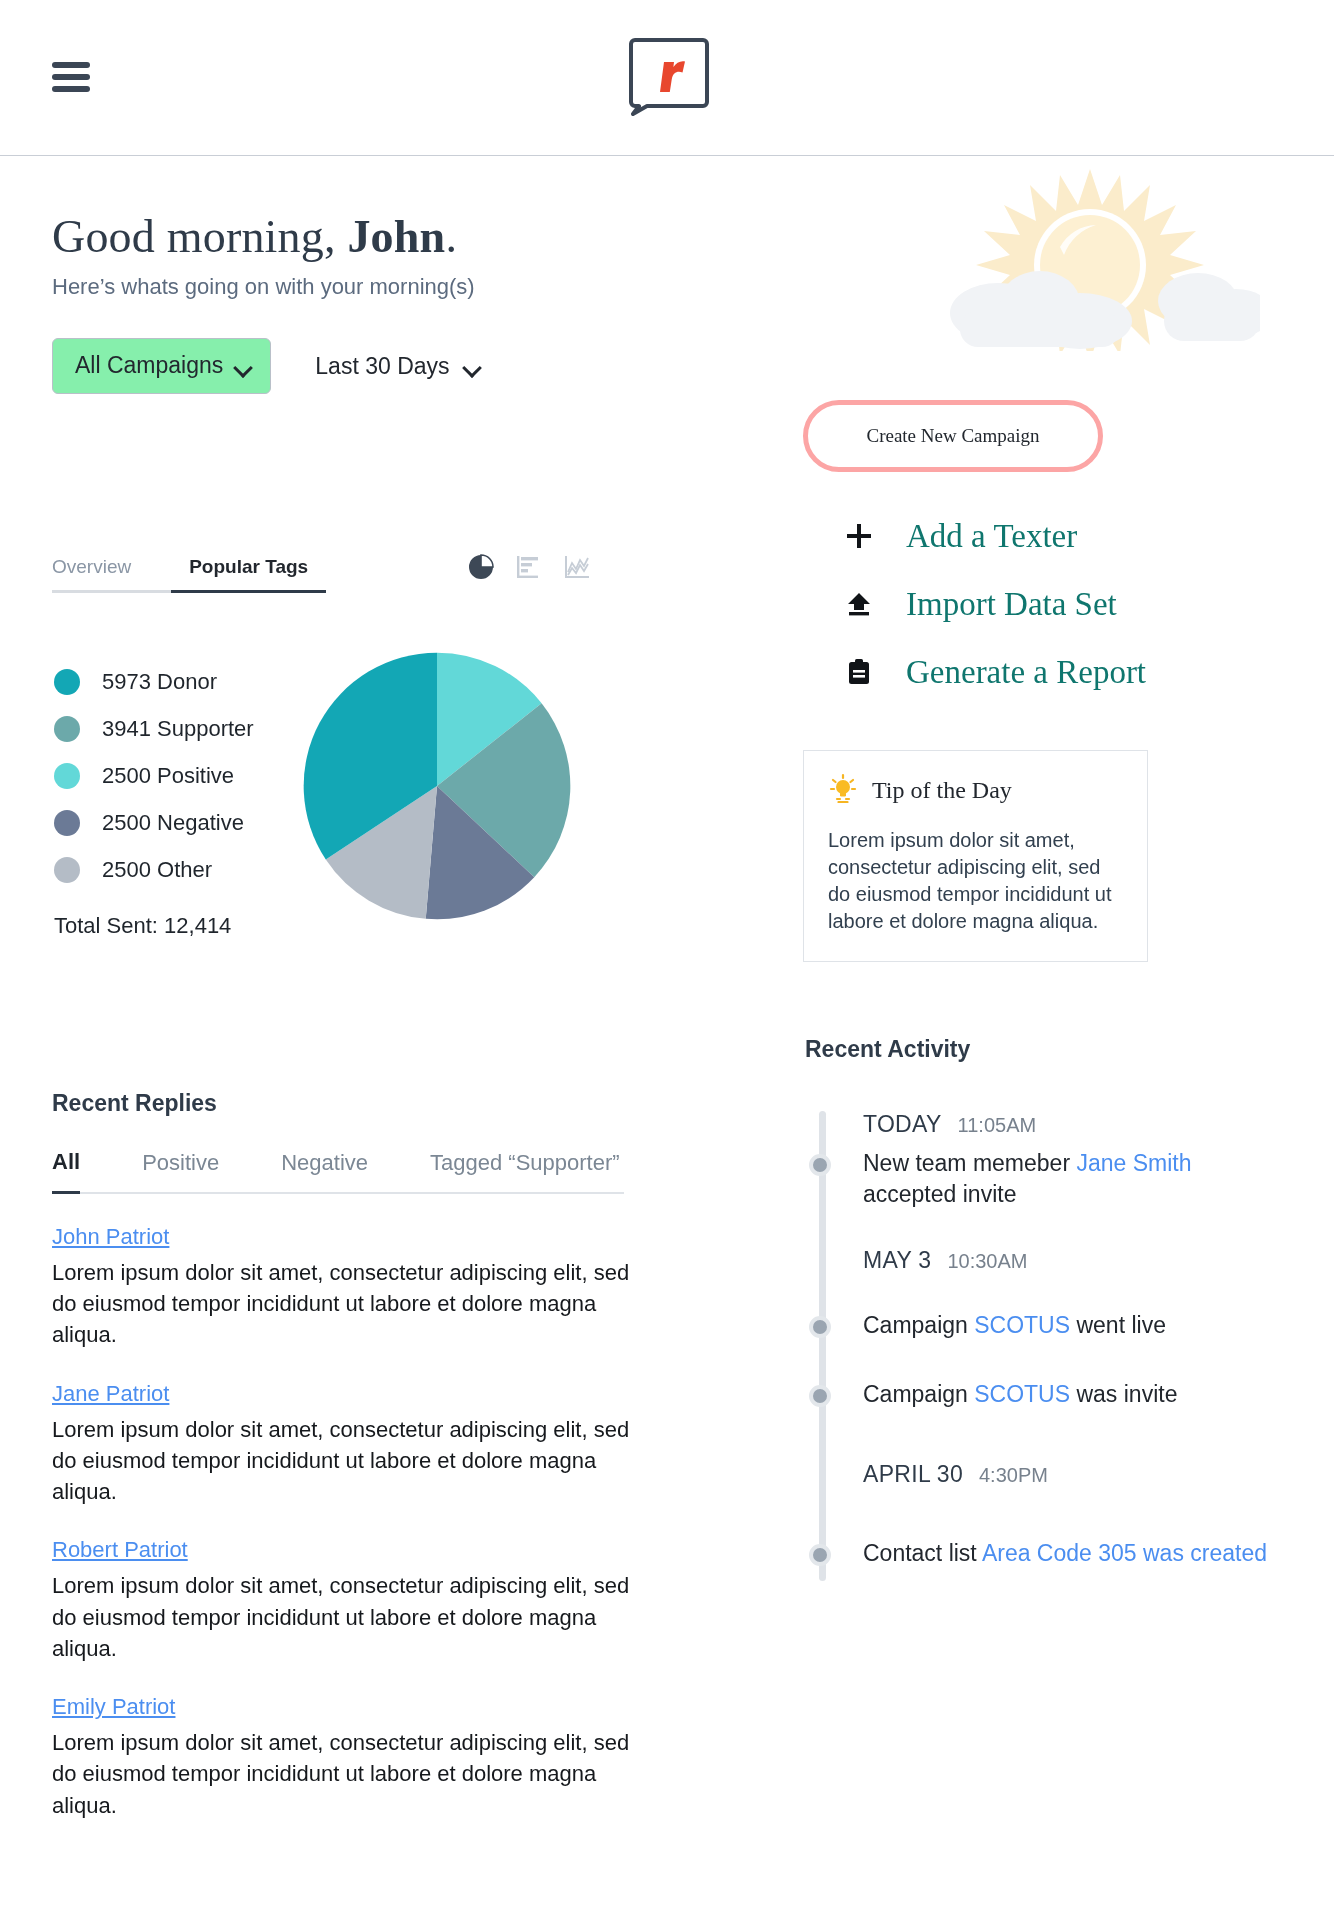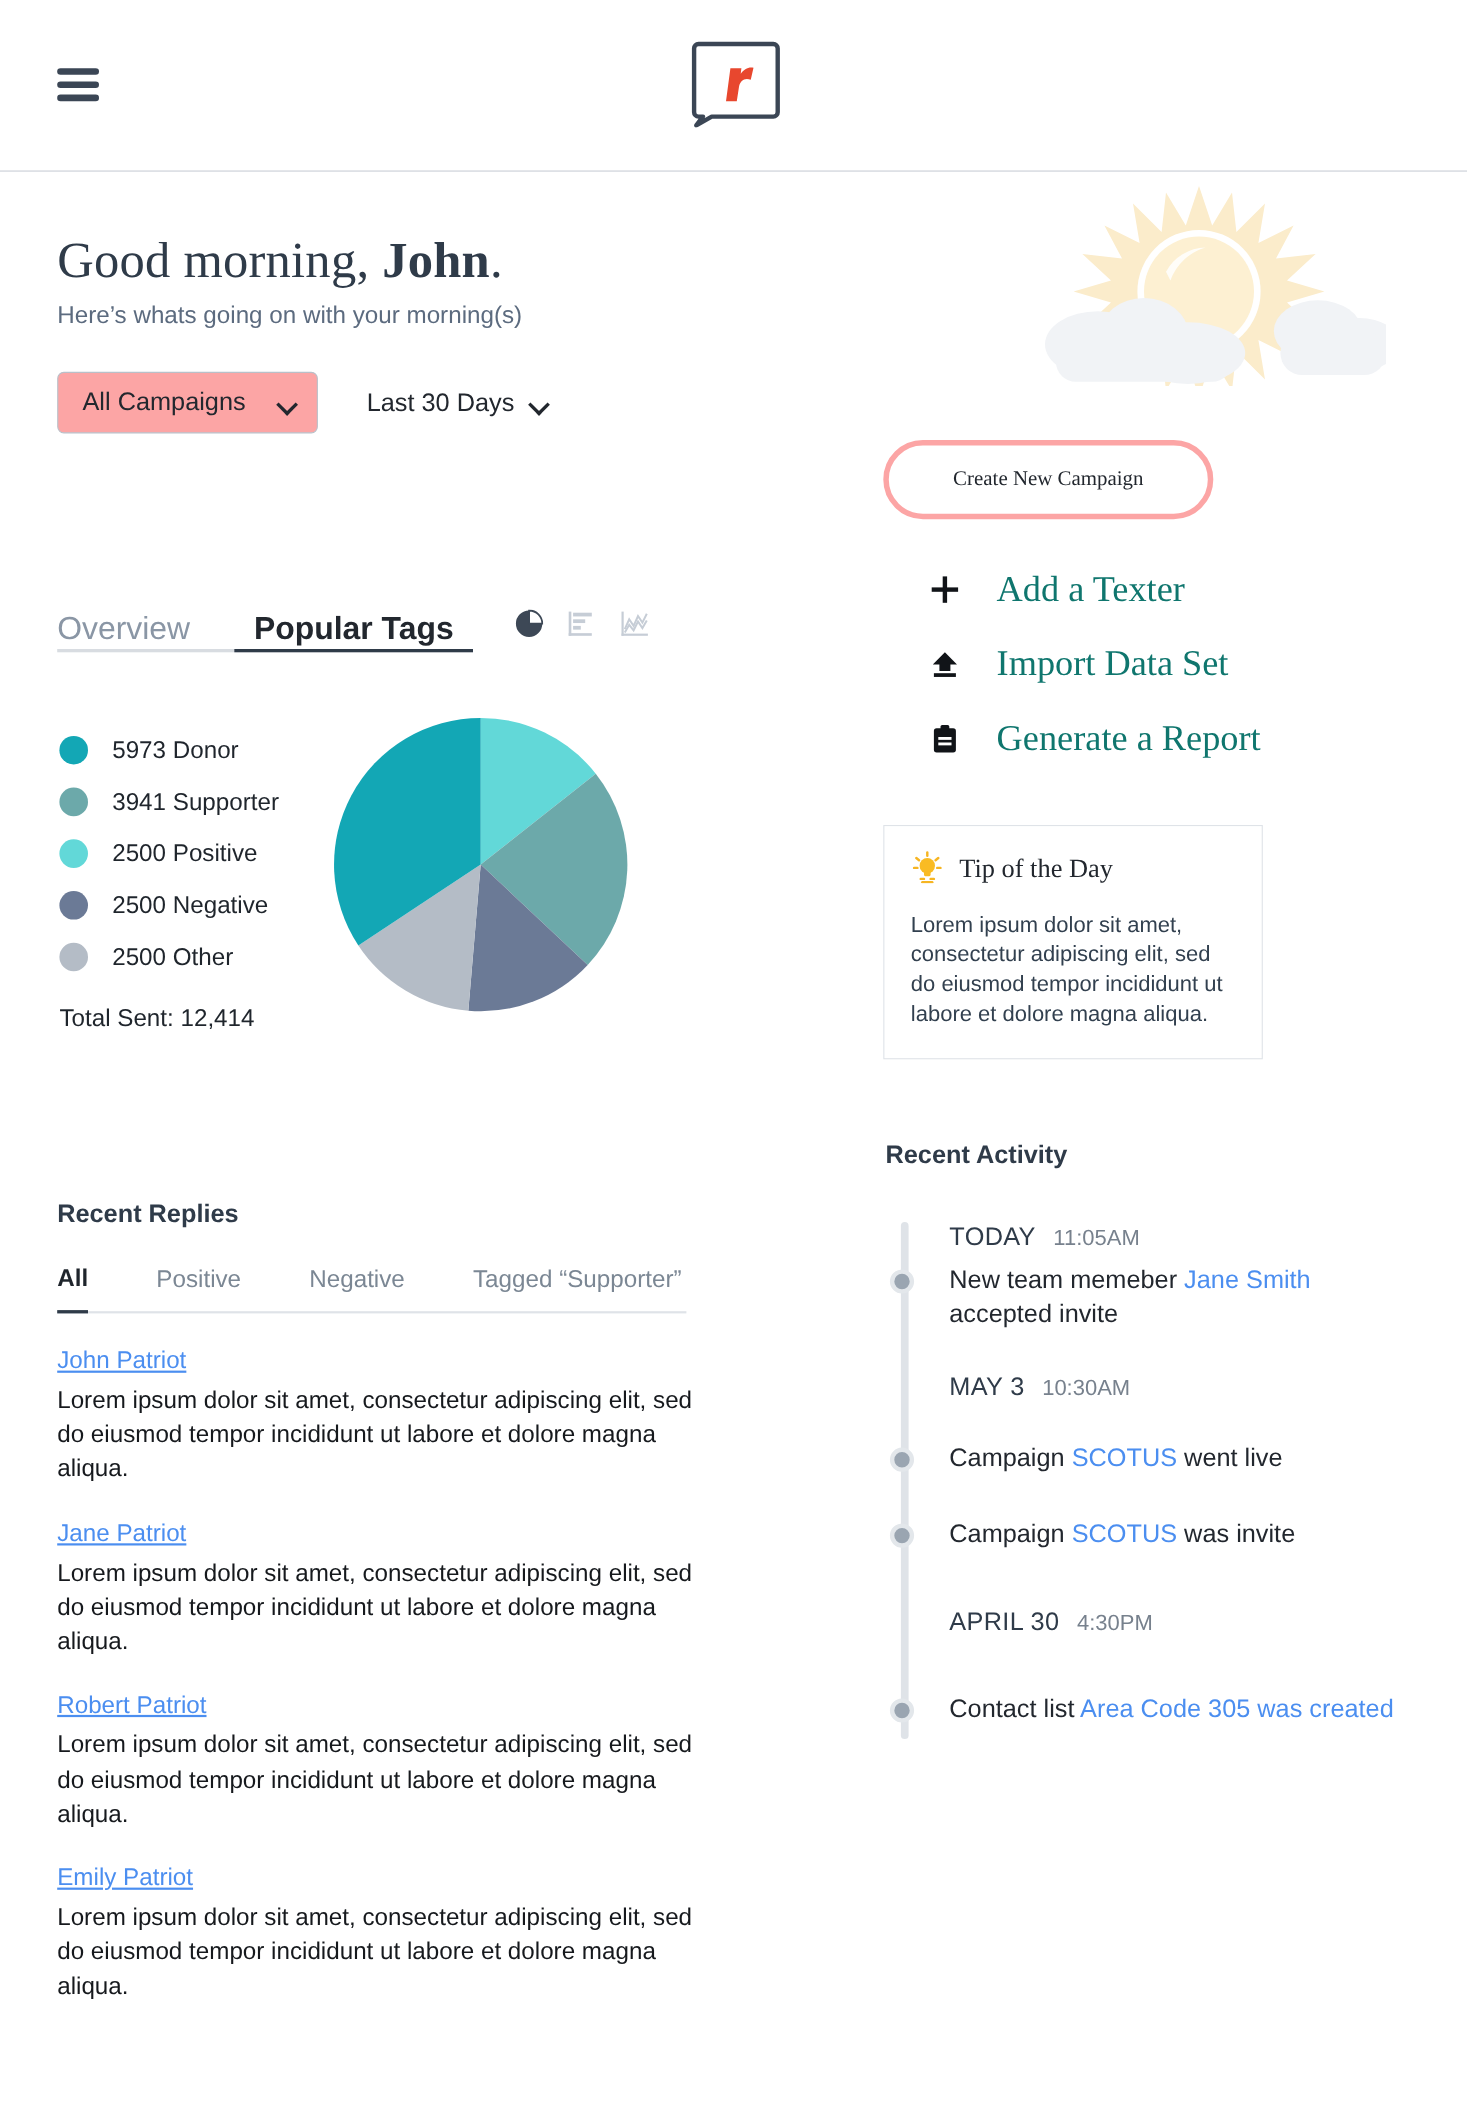--- a/index.html
+++ b/index.html
@@ -48,22 +48,22 @@
     position: absolute; left: 52px; top: 118px;
     font-size: 22px; color: #5c6b7f;
   }
 
   
   .filters { position: absolute; left: 52px; top: 182px; display: flex; align-items: center; }
   .pill {
     border: 1px solid #b9c0c9; border-radius: 6px;
     padding: 13px 18px 14px 22px;
     font-size: 23px; color: #22272e;
-    display: flex; align-items: center; gap: 30px;
-    cursor: pointer; background: #fca5a5;
+    display: flex; align-items: center; gap: 12px;
+    cursor: pointer; background: #86efac;
   }
   .plain-select {
     margin-left: 44px;
     font-size: 23px; color: #22272e;
     display: flex; align-items: center; gap: 14px; cursor: pointer;
   }
   .chev {
     width: 17px; height: 10px; position: relative; flex: none;
   }
   .chev::before {
@@ -74,21 +74,21 @@
   }
 
   
   .col-left { position: absolute; left: 52px; top: 556px; width: 580px; }
   .col-right { position: absolute; left: 800px; top: 400px; width: 430px; }
 
   
   .chart-head { position: relative; height: 60px; }
   .chart-tabs { display: flex; gap: 0; }
   .ctab {
-    font-size: 29px; padding-bottom: 1px; cursor: pointer;
+    font-size: 19px; padding-bottom: 12px; cursor: pointer;
   }
   .ctab.inactive { color: #8a96a5; border-bottom: 3px solid #d8dce1; padding-right: 40px; }
   .ctab.active { color: #22272e; font-weight: bold; border-bottom: 3px solid #2f3b49; padding-left: 18px; padding-right: 18px; }
   .chart-icons {
     position: absolute; right: 42px; top: -2px;
     display: flex; align-items: center; gap: 22px;
   }
   .chart-icons svg { display: block; cursor: pointer; }
 
   

